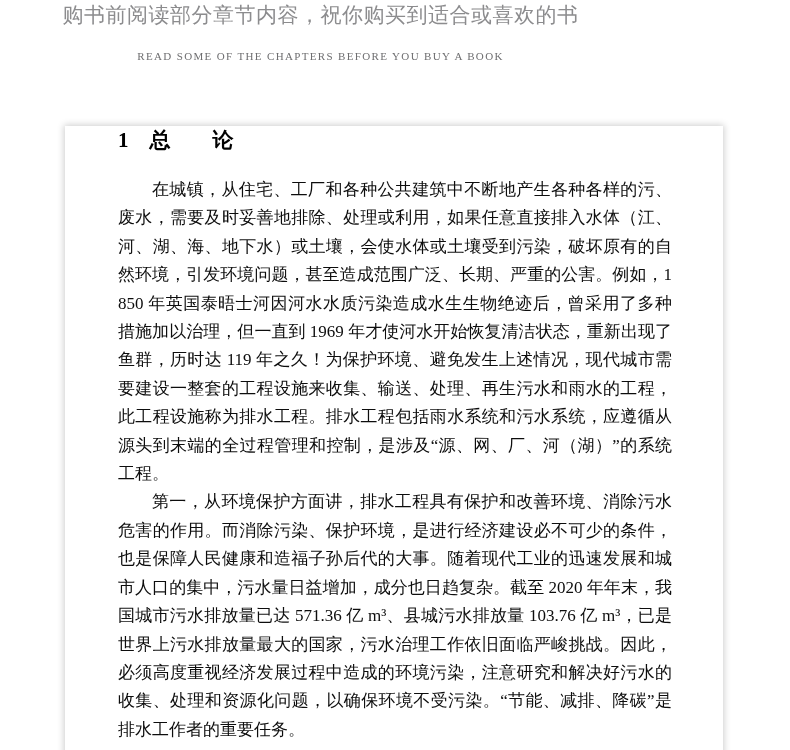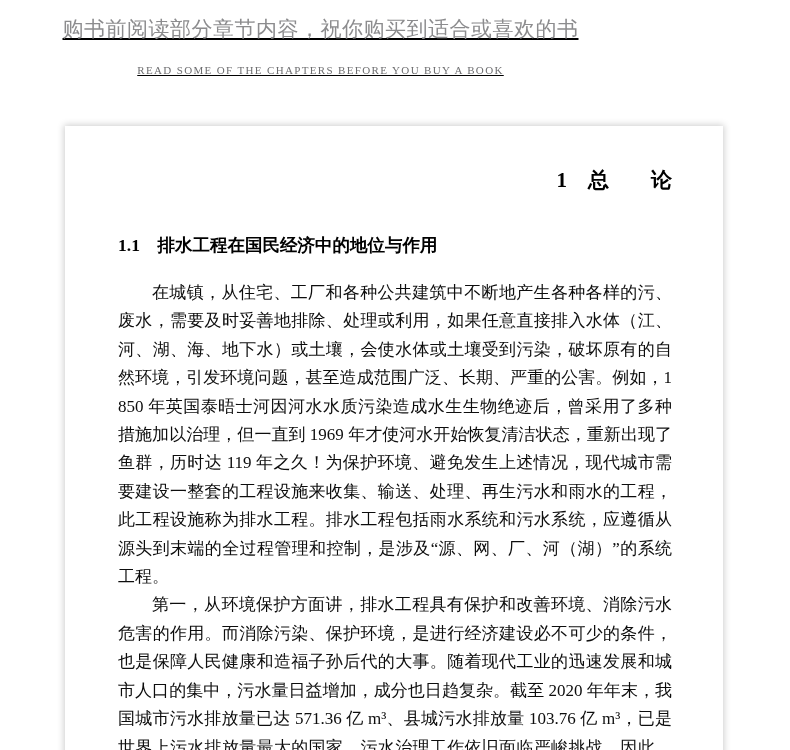--- a/index.html
+++ b/index.html
@@ -11,24 +11,22 @@
     height: 750px;
     background: #ffffff;
     font-family: "Liberation Serif", "DejaVu Serif", serif;
     overflow: hidden;
     position: relative;
   }
 
   
   #promo-banner {
     width: 641px;
-    padding-top: 14px;
     text-align: center;
     background: #ffffff;
-    text-decoration: underline;
   }
   #promo-title {
     font-family: "DejaVu Sans", "Liberation Sans", sans-serif;
     font-size: 21px;
     font-weight: 400;
     color: #8c8c8e;
     letter-spacing: 0.5px;
     line-height: 1.5;
     white-space: nowrap;
   }
@@ -57,25 +55,24 @@
 
   #page-inner {
     position: absolute;
     left: 53px;
     top: 0;
     width: 554px;
   }
 
   
   .chapter-heading {
-    text-align: right;
+    text-align: left;
     font-size: 21px;
     font-weight: bold;
     color: #000000;
-    margin-top: 40px;
     letter-spacing: 0;
     white-space: pre;
     font-family: "Liberation Serif", "DejaVu Serif", serif;
   }
 
   .section-heading {
     font-size: 17.5px;
     font-weight: bold;
     color: #000000;
     margin-top: 39px;
@@ -109,21 +106,20 @@
 <div id="promo-banner">
   <div id="promo-title">购书前阅读部分章节内容，祝你购买到适合或喜欢的书</div>
   <div id="promo-subtitle">READ SOME OF THE CHAPTERS BEFORE YOU BUY A BOOK</div>
 </div>
 
 <div id="page-sheet">
   <div id="page-inner">
 
     <div class="chapter-heading">1    总        论</div>
 
-    <div class="section-heading">1.1    排水工程在国民经济中的地位与作用</div>
 
     <div class="body-block">
       <p class="para indent">在城镇，从住宅、工厂和各种公共建筑中不断地产生各种各样的污、废水，需要及时妥善地排除、处理或利用，如果任意直接排入水体（江、河、湖、海、地下水）或土壤，会使水体或土壤受到污染，破坏原有的自然环境，引发环境问题，甚至造成范围广泛、长期、严重的公害。例如，1850 年英国泰晤士河因河水水质污染造成水生生物绝迹后，曾采用了多种措施加以治理，但一直到 1969 年才使河水开始恢复清洁状态，重新出现了鱼群，历时达 119 年之久！为保护环境、避免发生上述情况，现代城市需要建设一整套的工程设施来收集、输送、处理、再生污水和雨水的工程，此工程设施称为排水工程。排水工程包括雨水系统和污水系统，应遵循从源头到末端的全过程管理和控制，是涉及“源、网、厂、河（湖）”的系统工程。</p>
       <p class="para indent">第一，从环境保护方面讲，排水工程具有保护和改善环境、消除污水危害的作用。而消除污染、保护环境，是进行经济建设必不可少的条件，也是保障人民健康和造福子孙后代的大事。随着现代工业的迅速发展和城市人口的集中，污水量日益增加，成分也日趋复杂。截至 2020 年年末，我国城市污水排放量已达 571.36 亿 m³、县城污水排放量 103.76 亿 m³，已是世界上污水排放量最大的国家，污水治理工作依旧面临严峻挑战。因此，必须高度重视经济发展过程中造成的环境污染，注意研究和解决好污水的收集、处理和资源化问题，以确保环境不受污染。“节能、减排、降碳”是排水工作者的重要任务。</p>
 
     </div>
 
   </div>
 </div>
 

